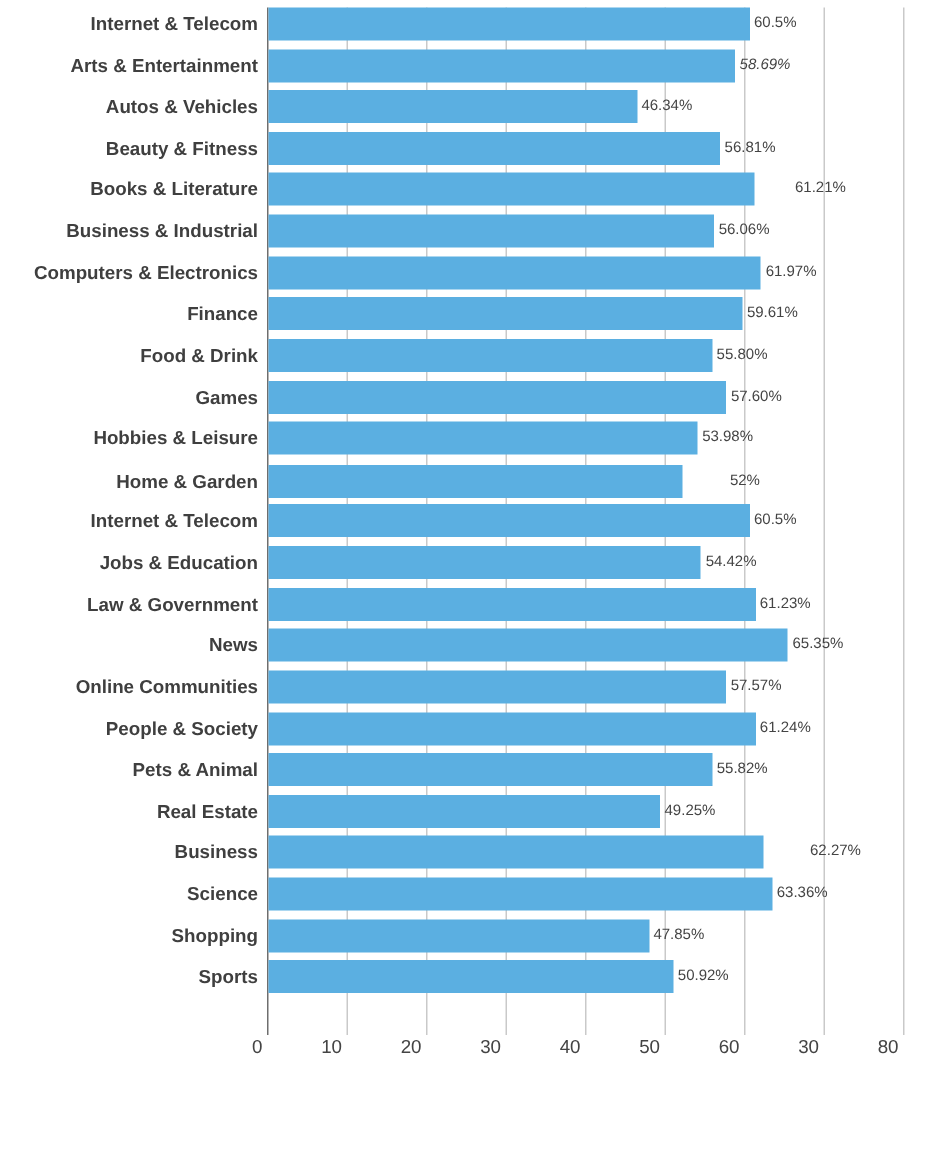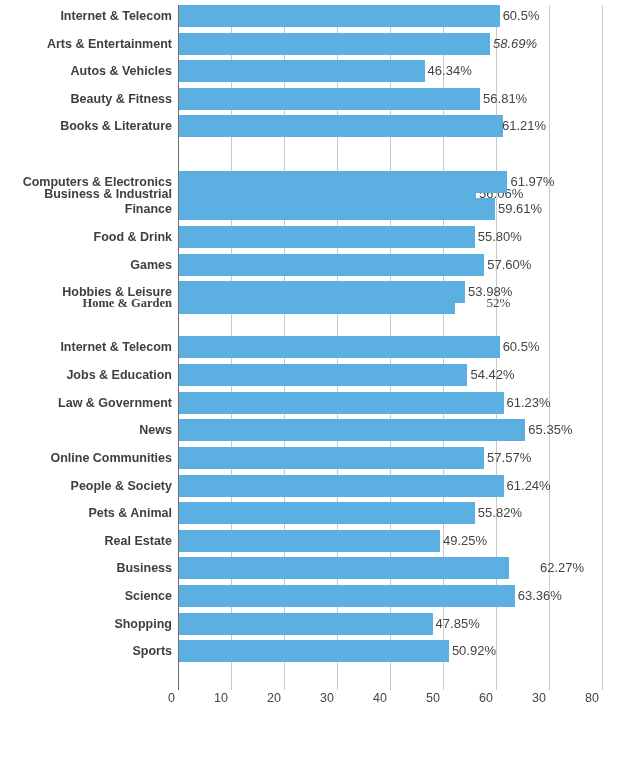--- a/index.html
+++ b/index.html
@@ -86,21 +86,21 @@
     left: 179px;
     top: 0;
     height: 22px;
     background: #5bafe1;
   }
 
   .val-label {
     position: absolute;
     top: 50%;
     transform: translateY(-50%);
-    font-size: 13px;
+    font-size: 10px;
     color: #444444;
     white-space: nowrap;
     line-height: 14px;
     padding-left: 3px;
   }
 
   
   .xaxis {
     position: absolute;
     left: 0;
@@ -153,23 +153,23 @@
         <div class="val-label" style="left: 424.602px;">46.34%</div>
       </div>
       <div class="row" style="top: 87.86px;">
         <div class="cat-label">Beauty &amp; Fitness</div>
         <div class="bar" title="Beauty &amp; Fitness: 56.81%" style="width: 301.093px; background: rgb(91, 175, 225);"></div>
         <div class="val-label" style="left: 480.093px;">56.81%</div>
       </div>
       <div class="row" style="top: 115.48px;">
         <div class="cat-label">Books &amp; Literature</div>
         <div class="bar" title="Books &amp; Literature: 61.21%" style="width: 324.413px; background: rgb(91, 175, 225);"></div>
-        <div class="val-label" style="left: 499px;">61.21%</div>
-      </div>
-      <div class="row" style="top: 143.1px; margin-top: 40px;">
+        <div class="val-label" style="left: 527px;">61.21%</div>
+      </div>
+      <div class="row" style="top: 143.1px;">
         <div class="cat-label">Business &amp; Industrial</div>
         <div class="bar" title="Business &amp; Industrial: 56.06%" style="width: 297.118px; background: rgb(91, 175, 225);"></div>
         <div class="val-label" style="left: 476.118px;">56.06%</div>
       </div>
       <div class="row" style="top: 170.72px;">
         <div class="cat-label">Computers &amp; Electronics</div>
         <div class="bar" title="Computers &amp; Electronics: 61.97%" style="width: 328.441px; background: rgb(91, 175, 225);"></div>
         <div class="val-label" style="left: 507.441px;">61.97%</div>
       </div>
       <div class="row" style="top: 198.34px;">
@@ -185,21 +185,21 @@
       <div class="row" style="top: 253.58px;">
         <div class="cat-label">Games</div>
         <div class="bar" title="Games: 57.60%" style="width: 305.28px; background: rgb(91, 175, 225);"></div>
         <div class="val-label" style="left: 484.28px;">57.60%</div>
       </div>
       <div class="row" style="top: 281.2px;">
         <div class="cat-label">Hobbies &amp; Leisure</div>
         <div class="bar" title="Hobbies &amp; Leisure: 53.98%" style="width: 286.094px; background: rgb(91, 175, 225);"></div>
         <div class="val-label" style="left: 465.094px;">53.98%</div>
       </div>
-      <div class="row" style="top: 292px; font-family: Liberation Serif, serif;">
+      <div class="row" style="top: 310px;">
         <div class="cat-label">Home &amp; Garden</div>
         <div class="bar" title="Home &amp; Garden: 52%" style="width: 275.6px; background: rgb(91, 175, 225);"></div>
         <div class="val-label" style="left: 454.6px; padding-left: 32px;">52%</div>
       </div>
       <div class="row" style="top: 336.44px;">
         <div class="cat-label">Internet &amp; Telecom</div>
         <div class="bar" title="Internet &amp; Telecom: 60.5%" style="width: 320.65px; background: rgb(91, 175, 225);"></div>
         <div class="val-label" style="left: 499.65px;">60.5%</div>
       </div>
       <div class="row" style="top: 364.06px;">

